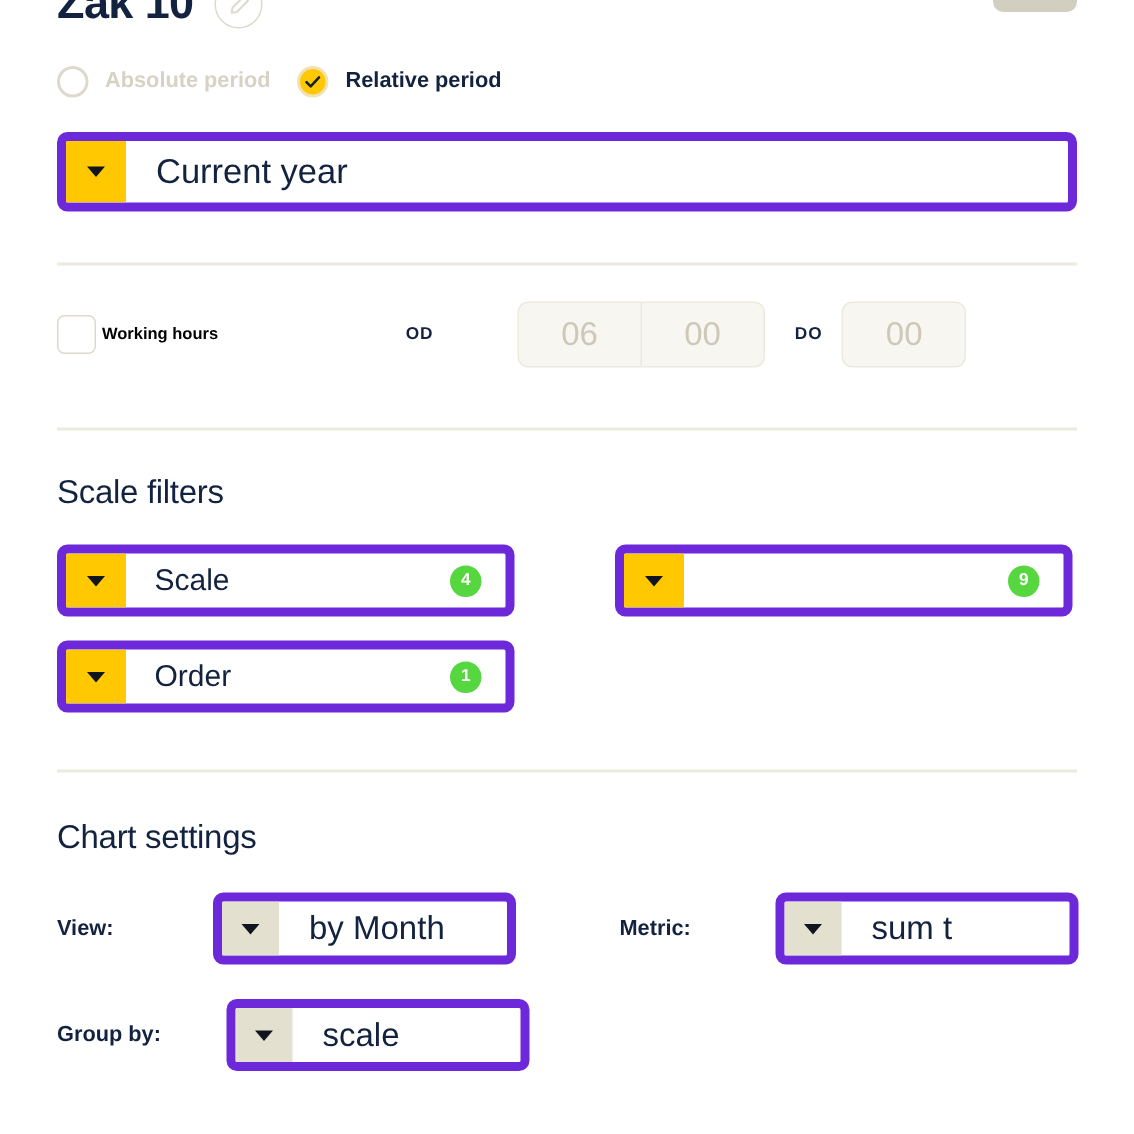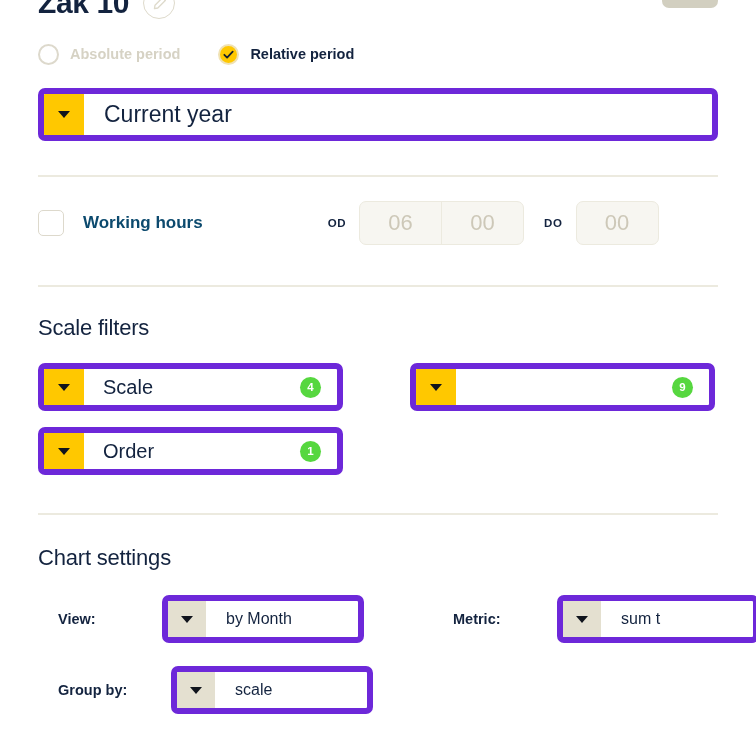--- a/index.html
+++ b/index.html
@@ -69,21 +69,21 @@
   .radio-row {
     display: flex;
     align-items: center;
     margin-top: 22px;
     height: 28px;
   }
   .radio-item {
     display: flex;
     align-items: center;
     cursor: pointer;
-    margin-right: 38px;
+    margin-right: 18px;
   }
   .radio-item.disabled { cursor: default; }
   .radio-circle {
     width: 21px;
     height: 21px;
     border-radius: 50%;
     border: 2px solid #ddd9cc;
     box-sizing: border-box;
     background: #ffffff;
     flex: 0 0 auto;
@@ -186,28 +186,28 @@
     width: 26px;
     height: 26px;
     border-radius: 5px;
     border: 1.6px solid #ddd9cc;
     background: #ffffff;
     box-sizing: border-box;
     flex: 0 0 auto;
     cursor: pointer;
   }
   .working-label {
-    margin-left: 19px;
-    font-size: 17px;
-    font-weight: 700;
-    color: #0c4a6e;
+    margin-left: 4px;
+    font-size: 11px;
+    font-weight: 700;
+    color: #000000;
     white-space: nowrap;
   }
   .time-group { display: flex; align-items: center; }
-  .time-group.from { margin-left: 125px; }
+  .time-group.from { margin-left: 125px; gap: 43px; }
   .time-group.to { margin-left: 20px; justify-content: center; }
   .time-prefix {
     font-size: 11.5px;
     font-weight: 700;
     color: #13233f;
     letter-spacing: 0.6px;
     margin-right: 13px;
   }
   .time-box {
     display: flex;
@@ -262,27 +262,26 @@
     display: flex;
     align-items: center;
   }
   .setting-label {
     font-size: 14.5px;
     font-weight: 700;
     color: #13233f;
     white-space: nowrap;
     width: 104px;
     flex: 0 0 auto;
-    margin-left: 20px;
   }
   .setting-row .dropdown {
     width: 202px;
     height: 48px;
   }
-  .setting-row .dd-value { font-size: 16px; }
+  .setting-row .dd-value { font-size: 22px; }
   .setting-row.groupby .setting-label { width: 113px; }
   .setting-row.groupby .dropdown { width: 202px; }
 </style>
 </head>
 <body>
 
 <div class="page">
 
   <div class="header-row">
     <div class="report-title">Zak 10</div>

